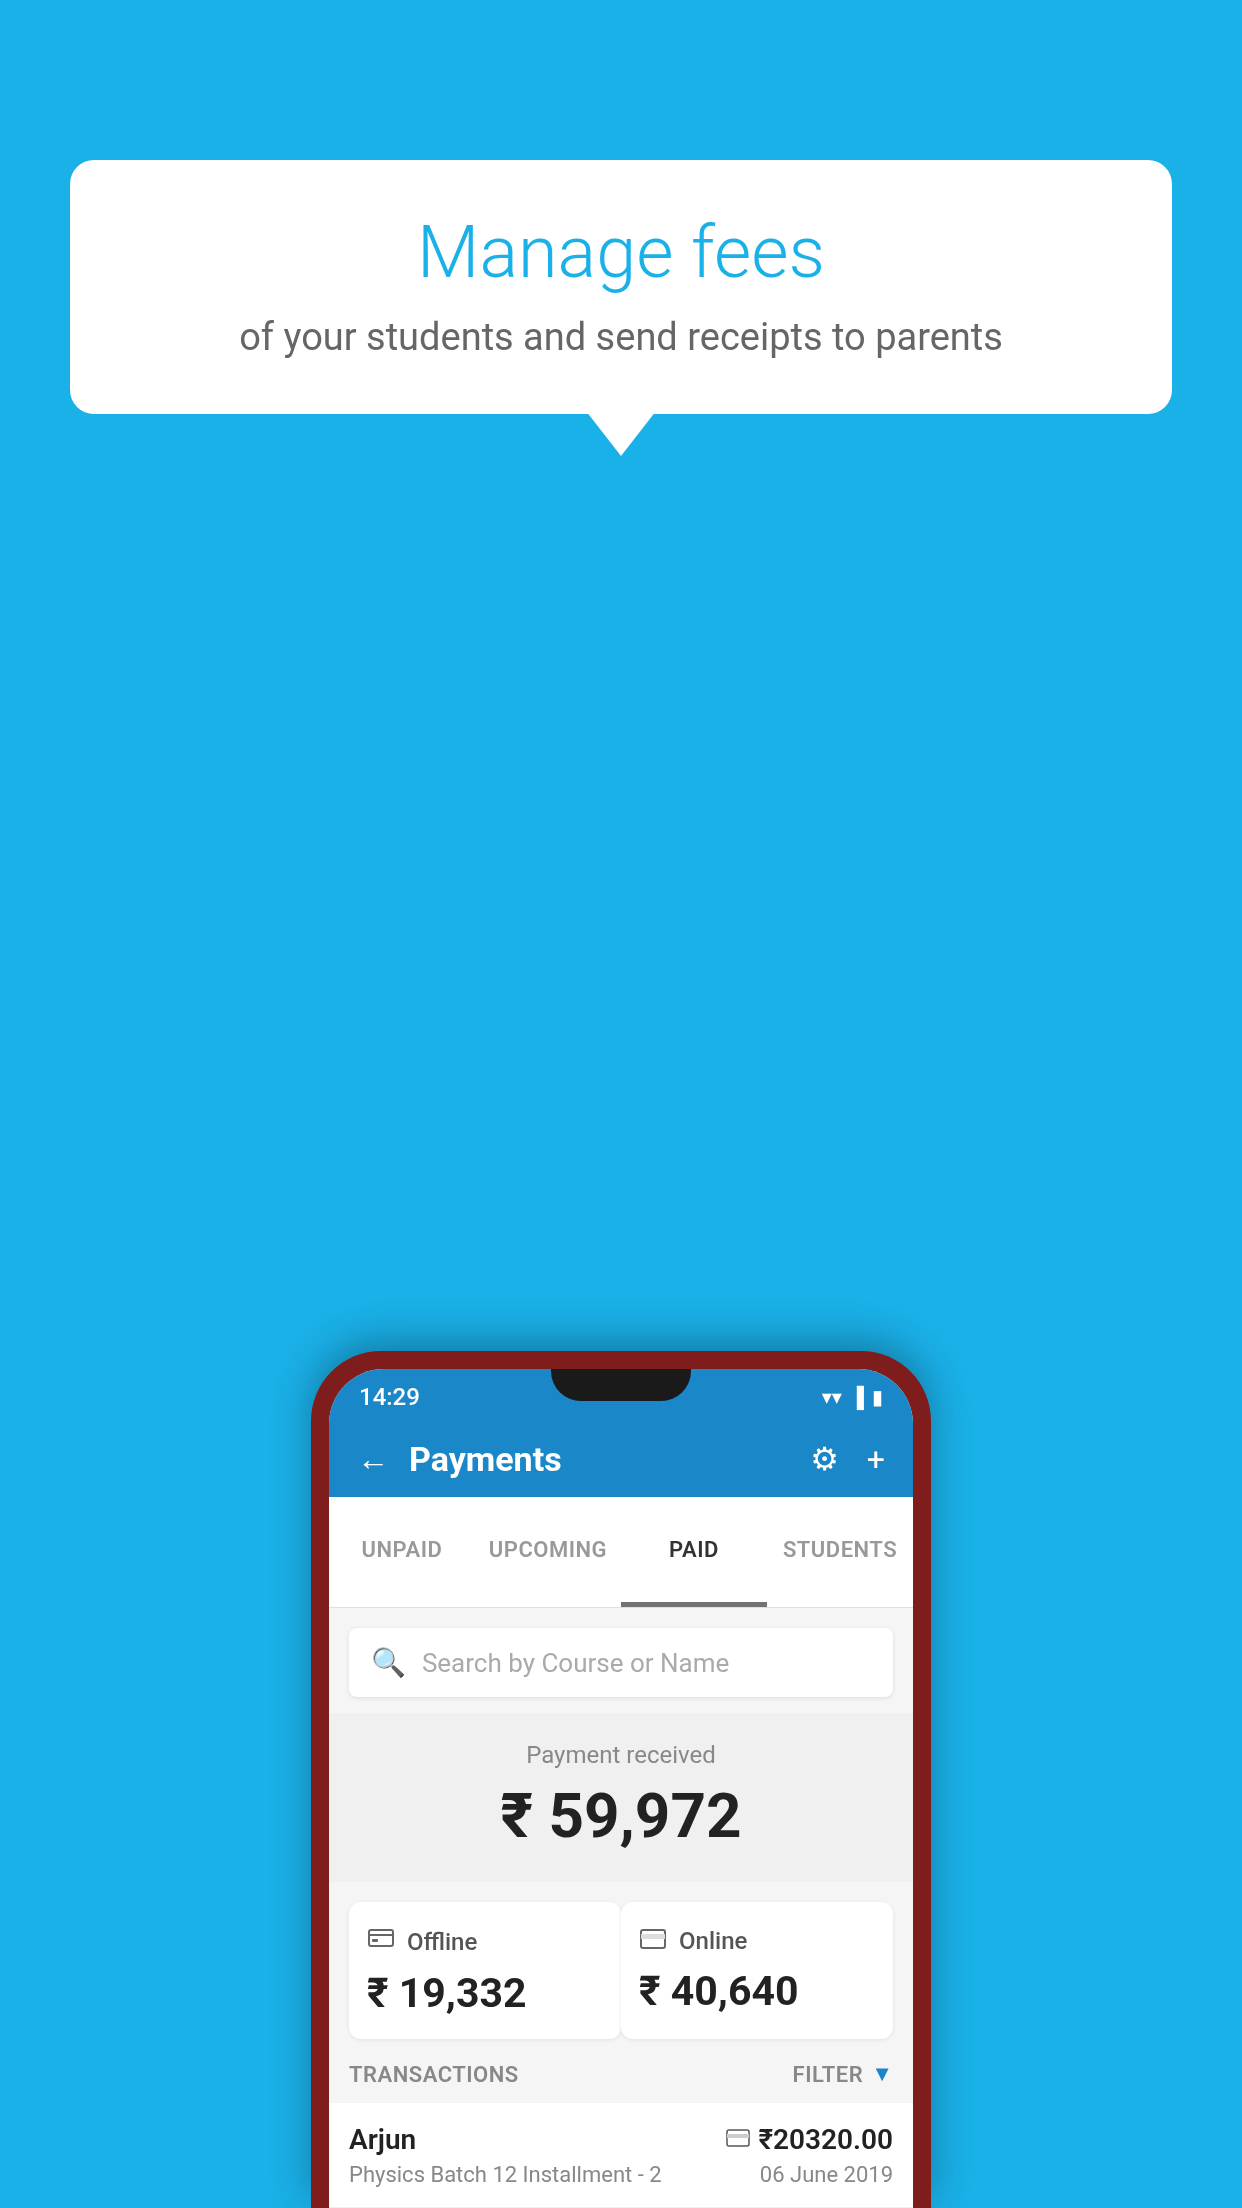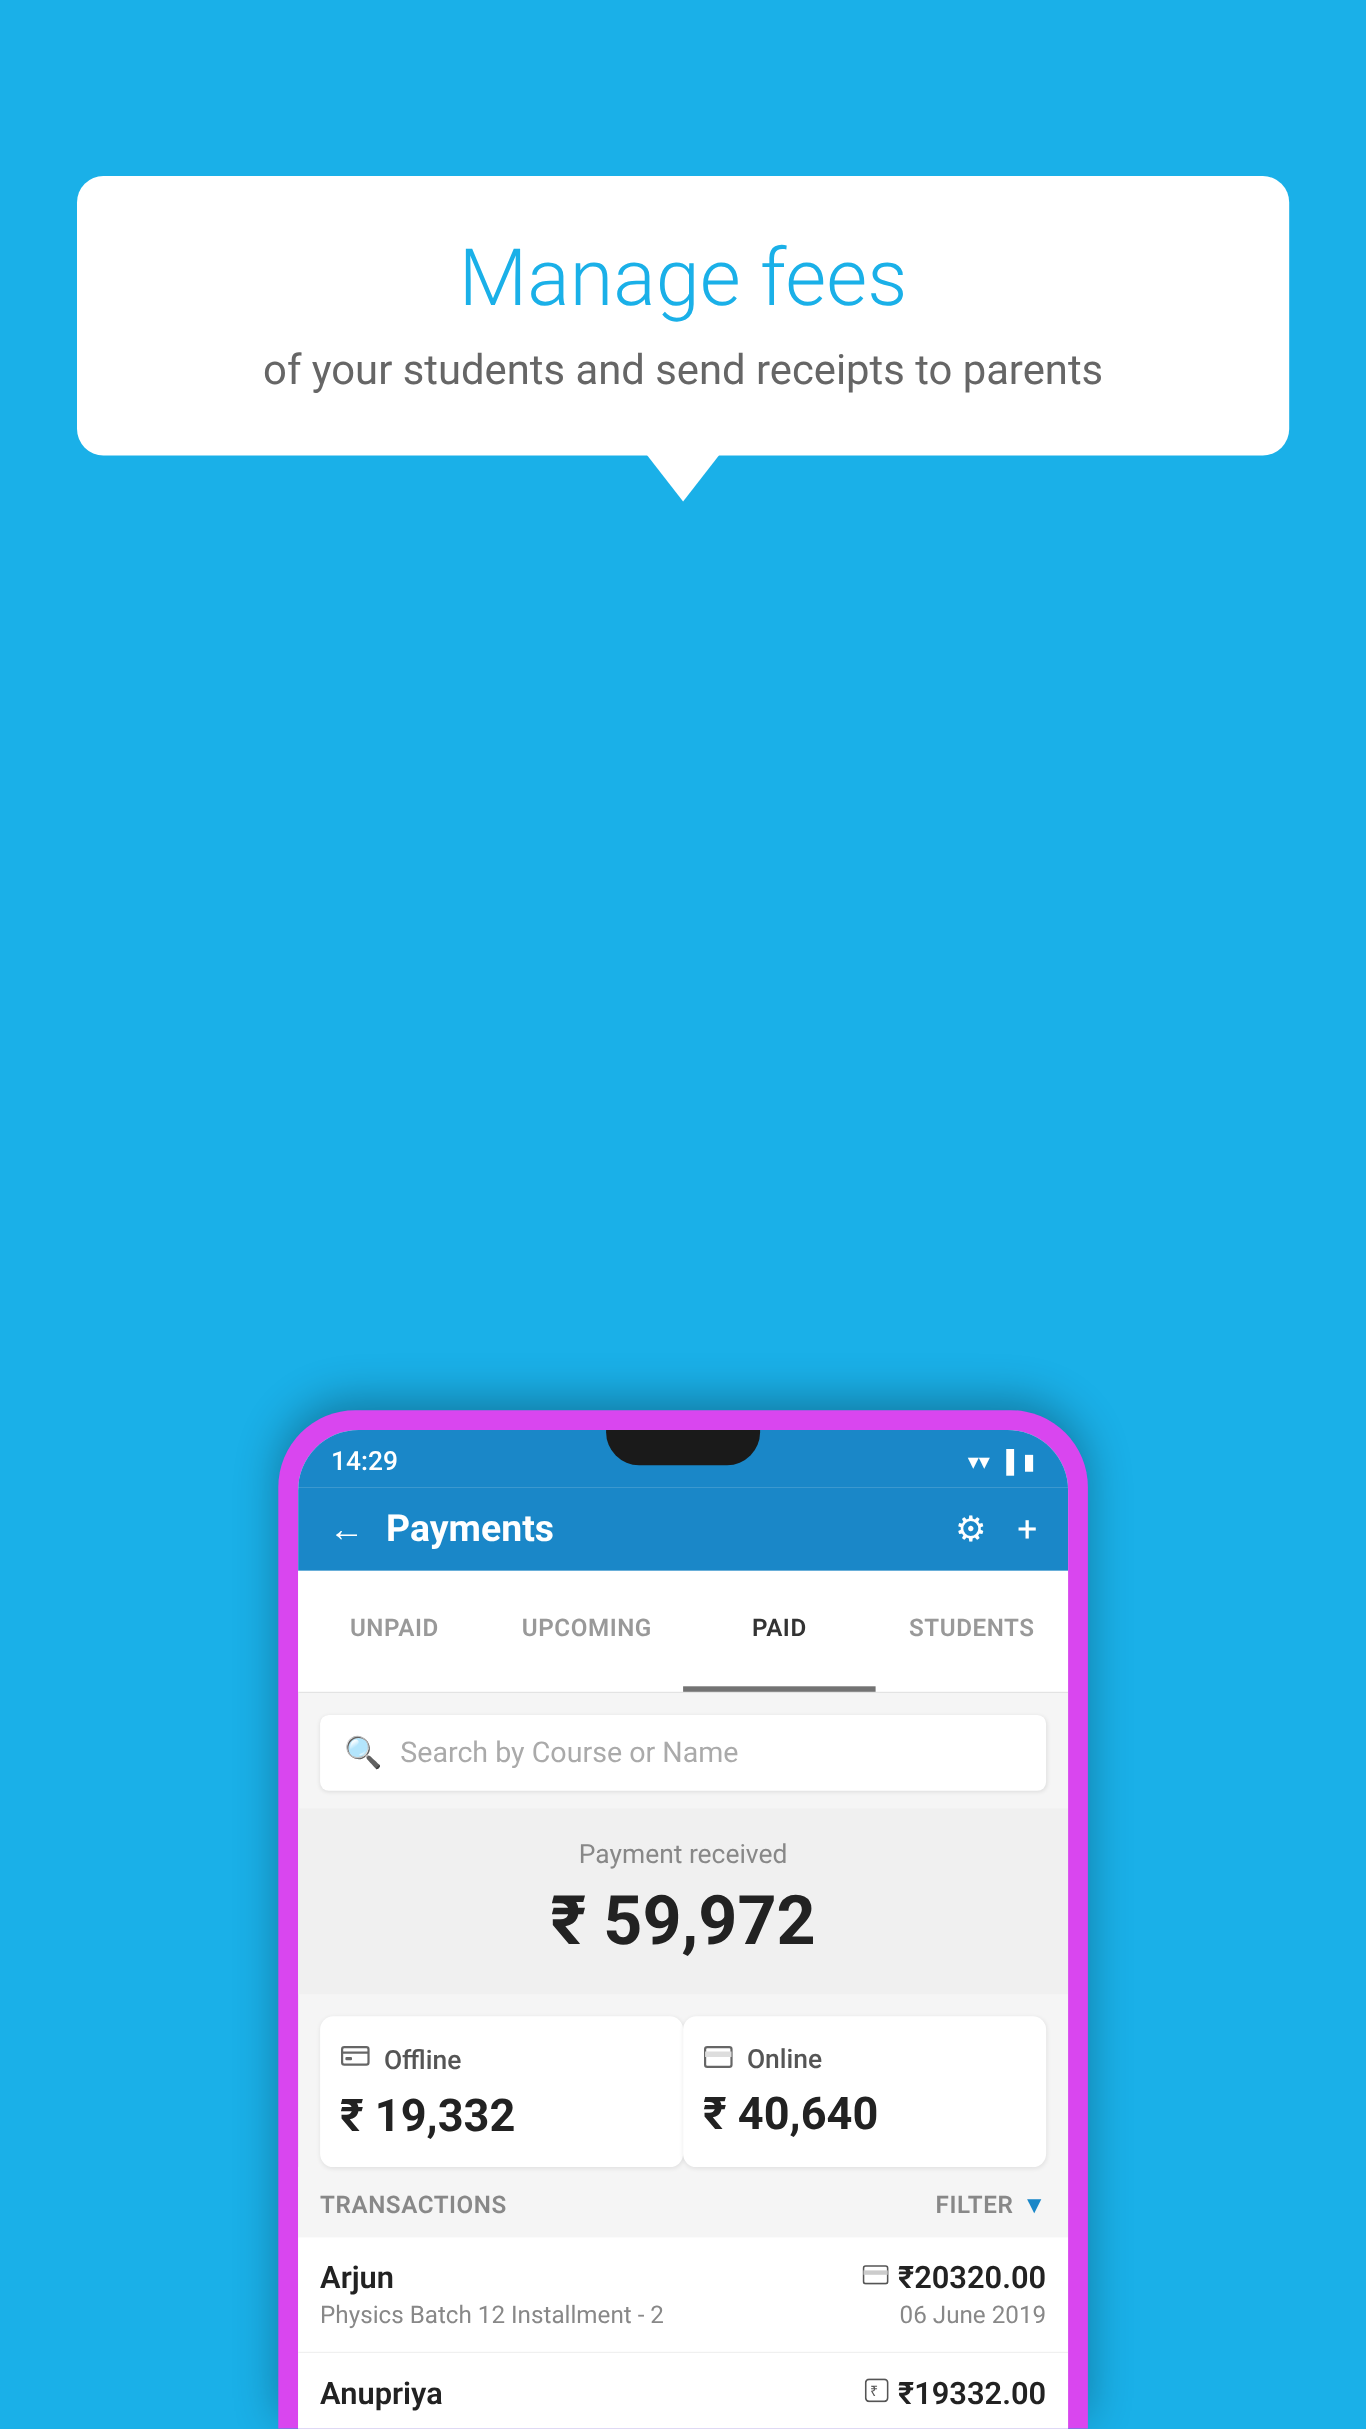--- a/index.html
+++ b/index.html
@@ -50,22 +50,22 @@
       color: #666;
       font-weight: 400;
     }
 
     
     .phone-frame {
       position: absolute;
       bottom: 0;
       left: 50%;
       transform: translateX(-50%);
-      width: 736px;
-      background: #d946ef;
+      width: 620px;
+      background: #7f1d1d;
       border-radius: 70px 70px 0 0;
       padding: 18px 18px 0;
       box-shadow: 0 -10px 40px rgba(0,0,0,0.3);
     }
 
     
     .phone-screen {
       background: #f5f5f5;
       border-radius: 55px 55px 0 0;
       overflow: hidden;
@@ -418,29 +418,15 @@
           </span>
           <span class="transaction-amount">₹20320.00</span>
         </div>
       </div>
       <div class="transaction-bottom">
         <span class="transaction-course">Physics Batch 12 Installment - 2</span>
         <span class="transaction-date">06 June 2019</span>
       </div>
     </div>
 
-    <div class="transaction-row-partial">
-      <div class="transaction-top">
-        <span class="transaction-name">Anupriya</span>
-        <div class="transaction-amount-wrap">
-          <span class="transaction-rupee-icon">
-            <svg width="22" height="22" viewBox="0 0 22 22" fill="none">
-              <rect x="1" y="1" width="20" height="20" rx="3" stroke="#555" stroke-width="1.5" fill="none"></rect>
-              <text x="5" y="16" font-size="13" fill="#555" font-family="Arial">₹</text>
-            </svg>
-          </span>
-          <span class="transaction-amount">₹19332.00</span>
-        </div>
-      </div>
-    </div>
 
   </div>
 </div>
 
 </body></html>

